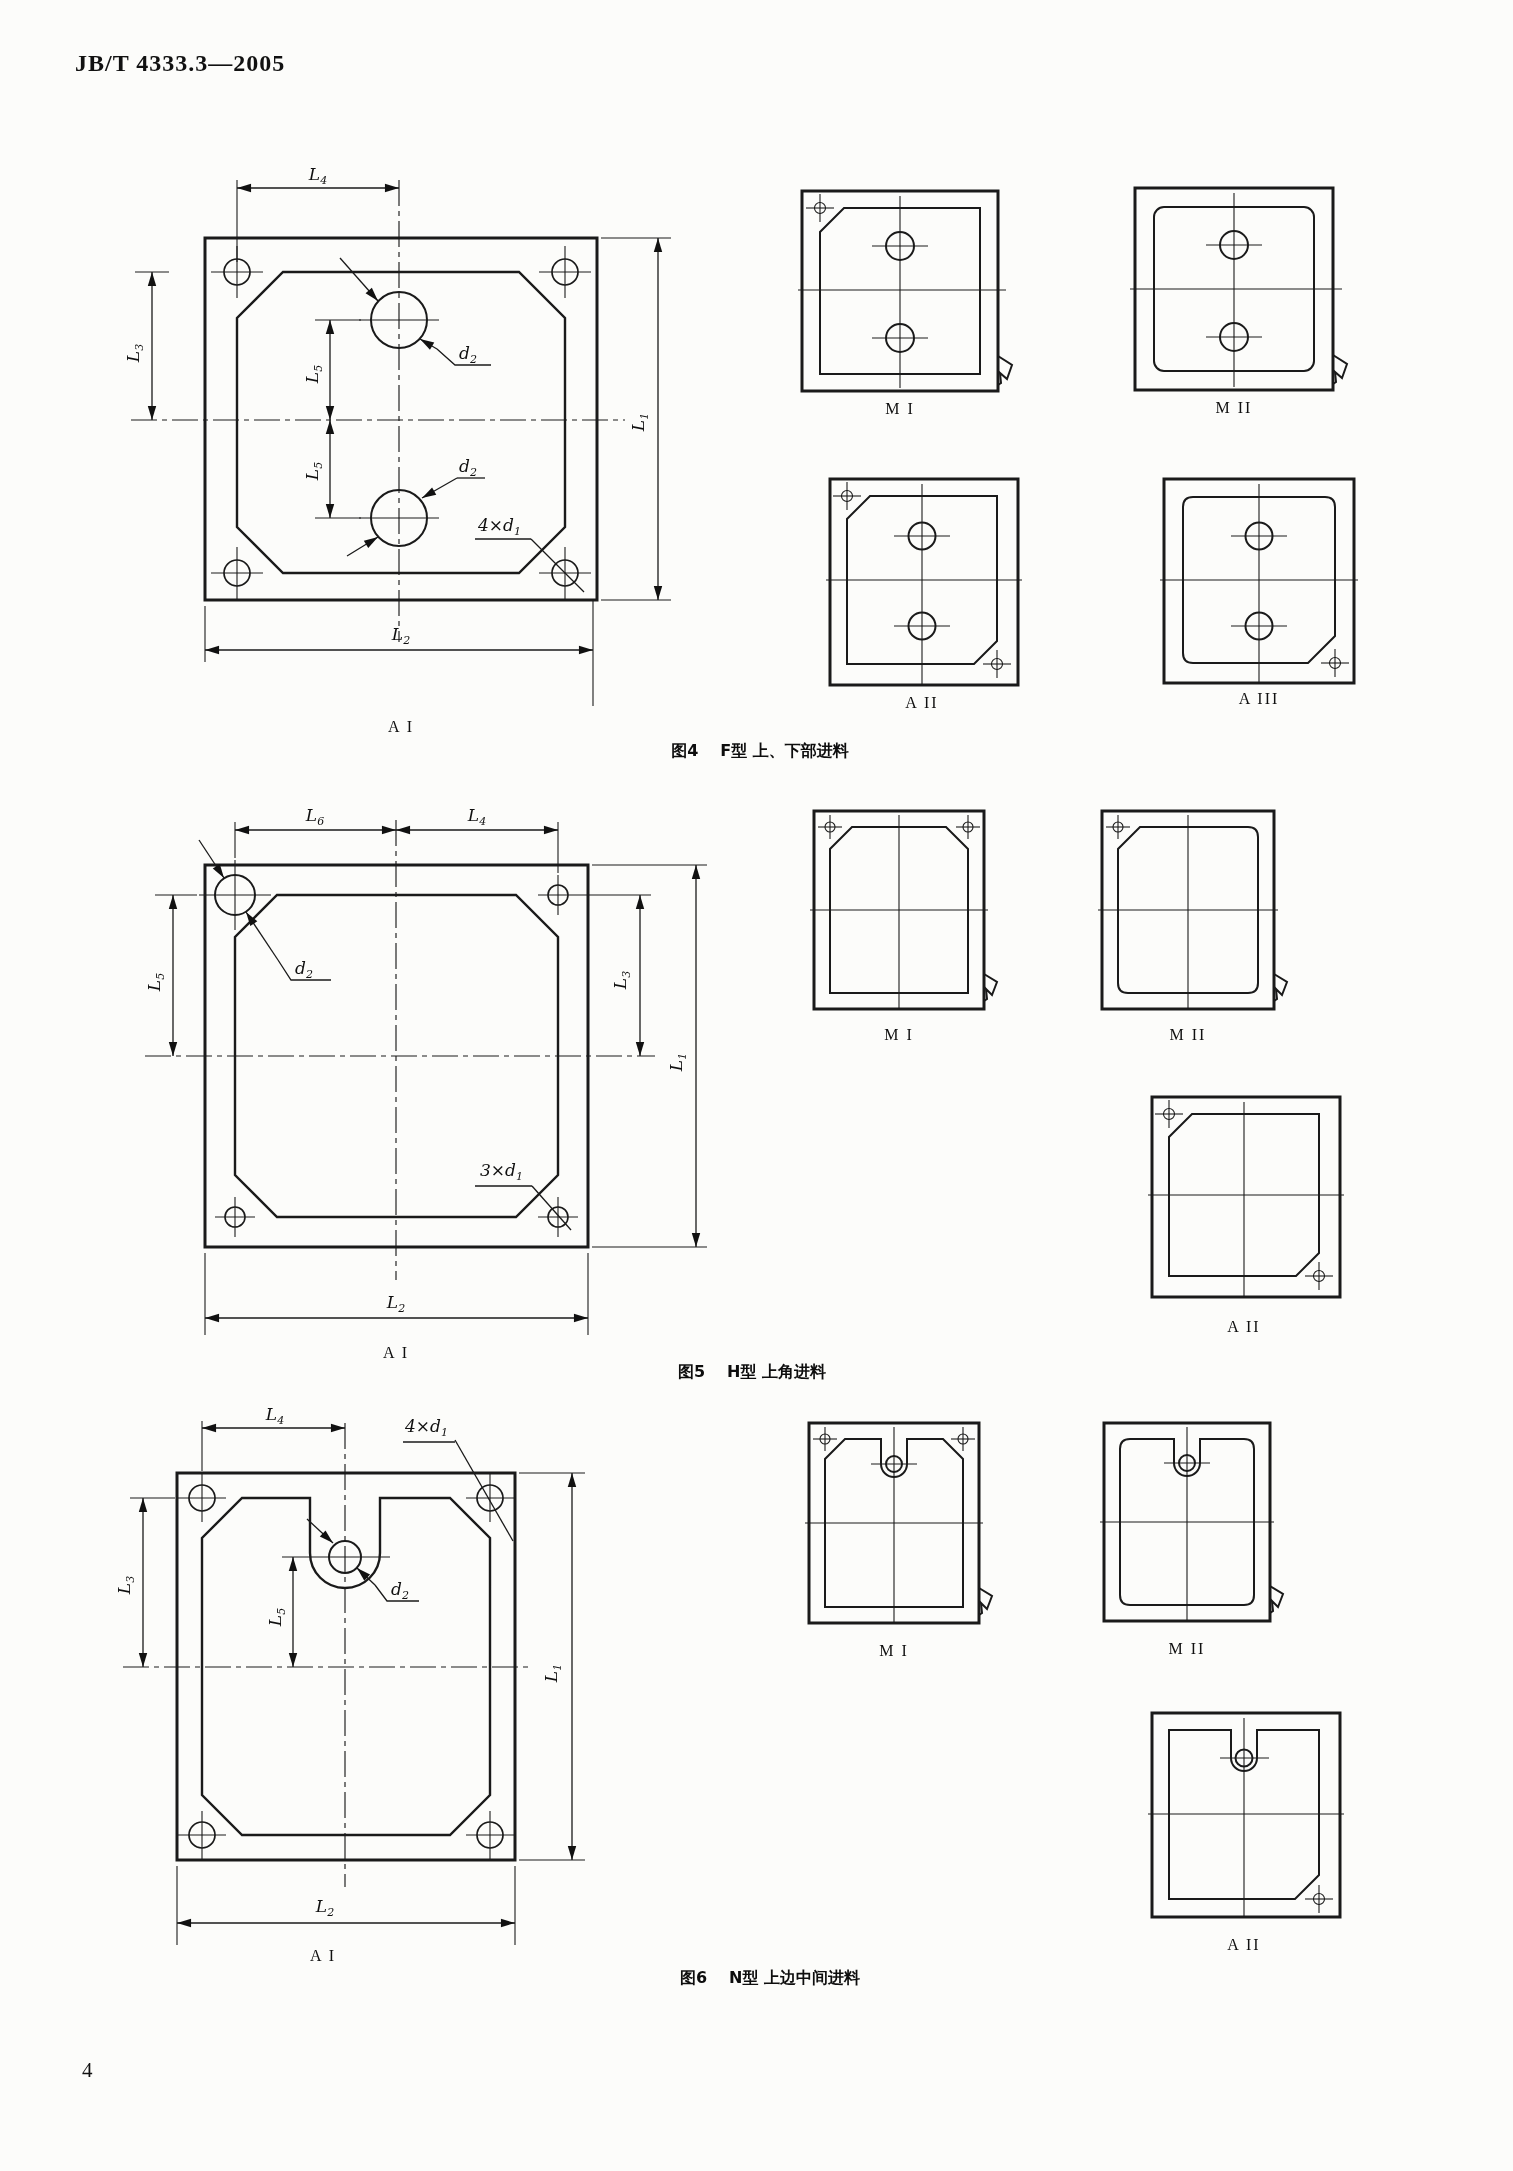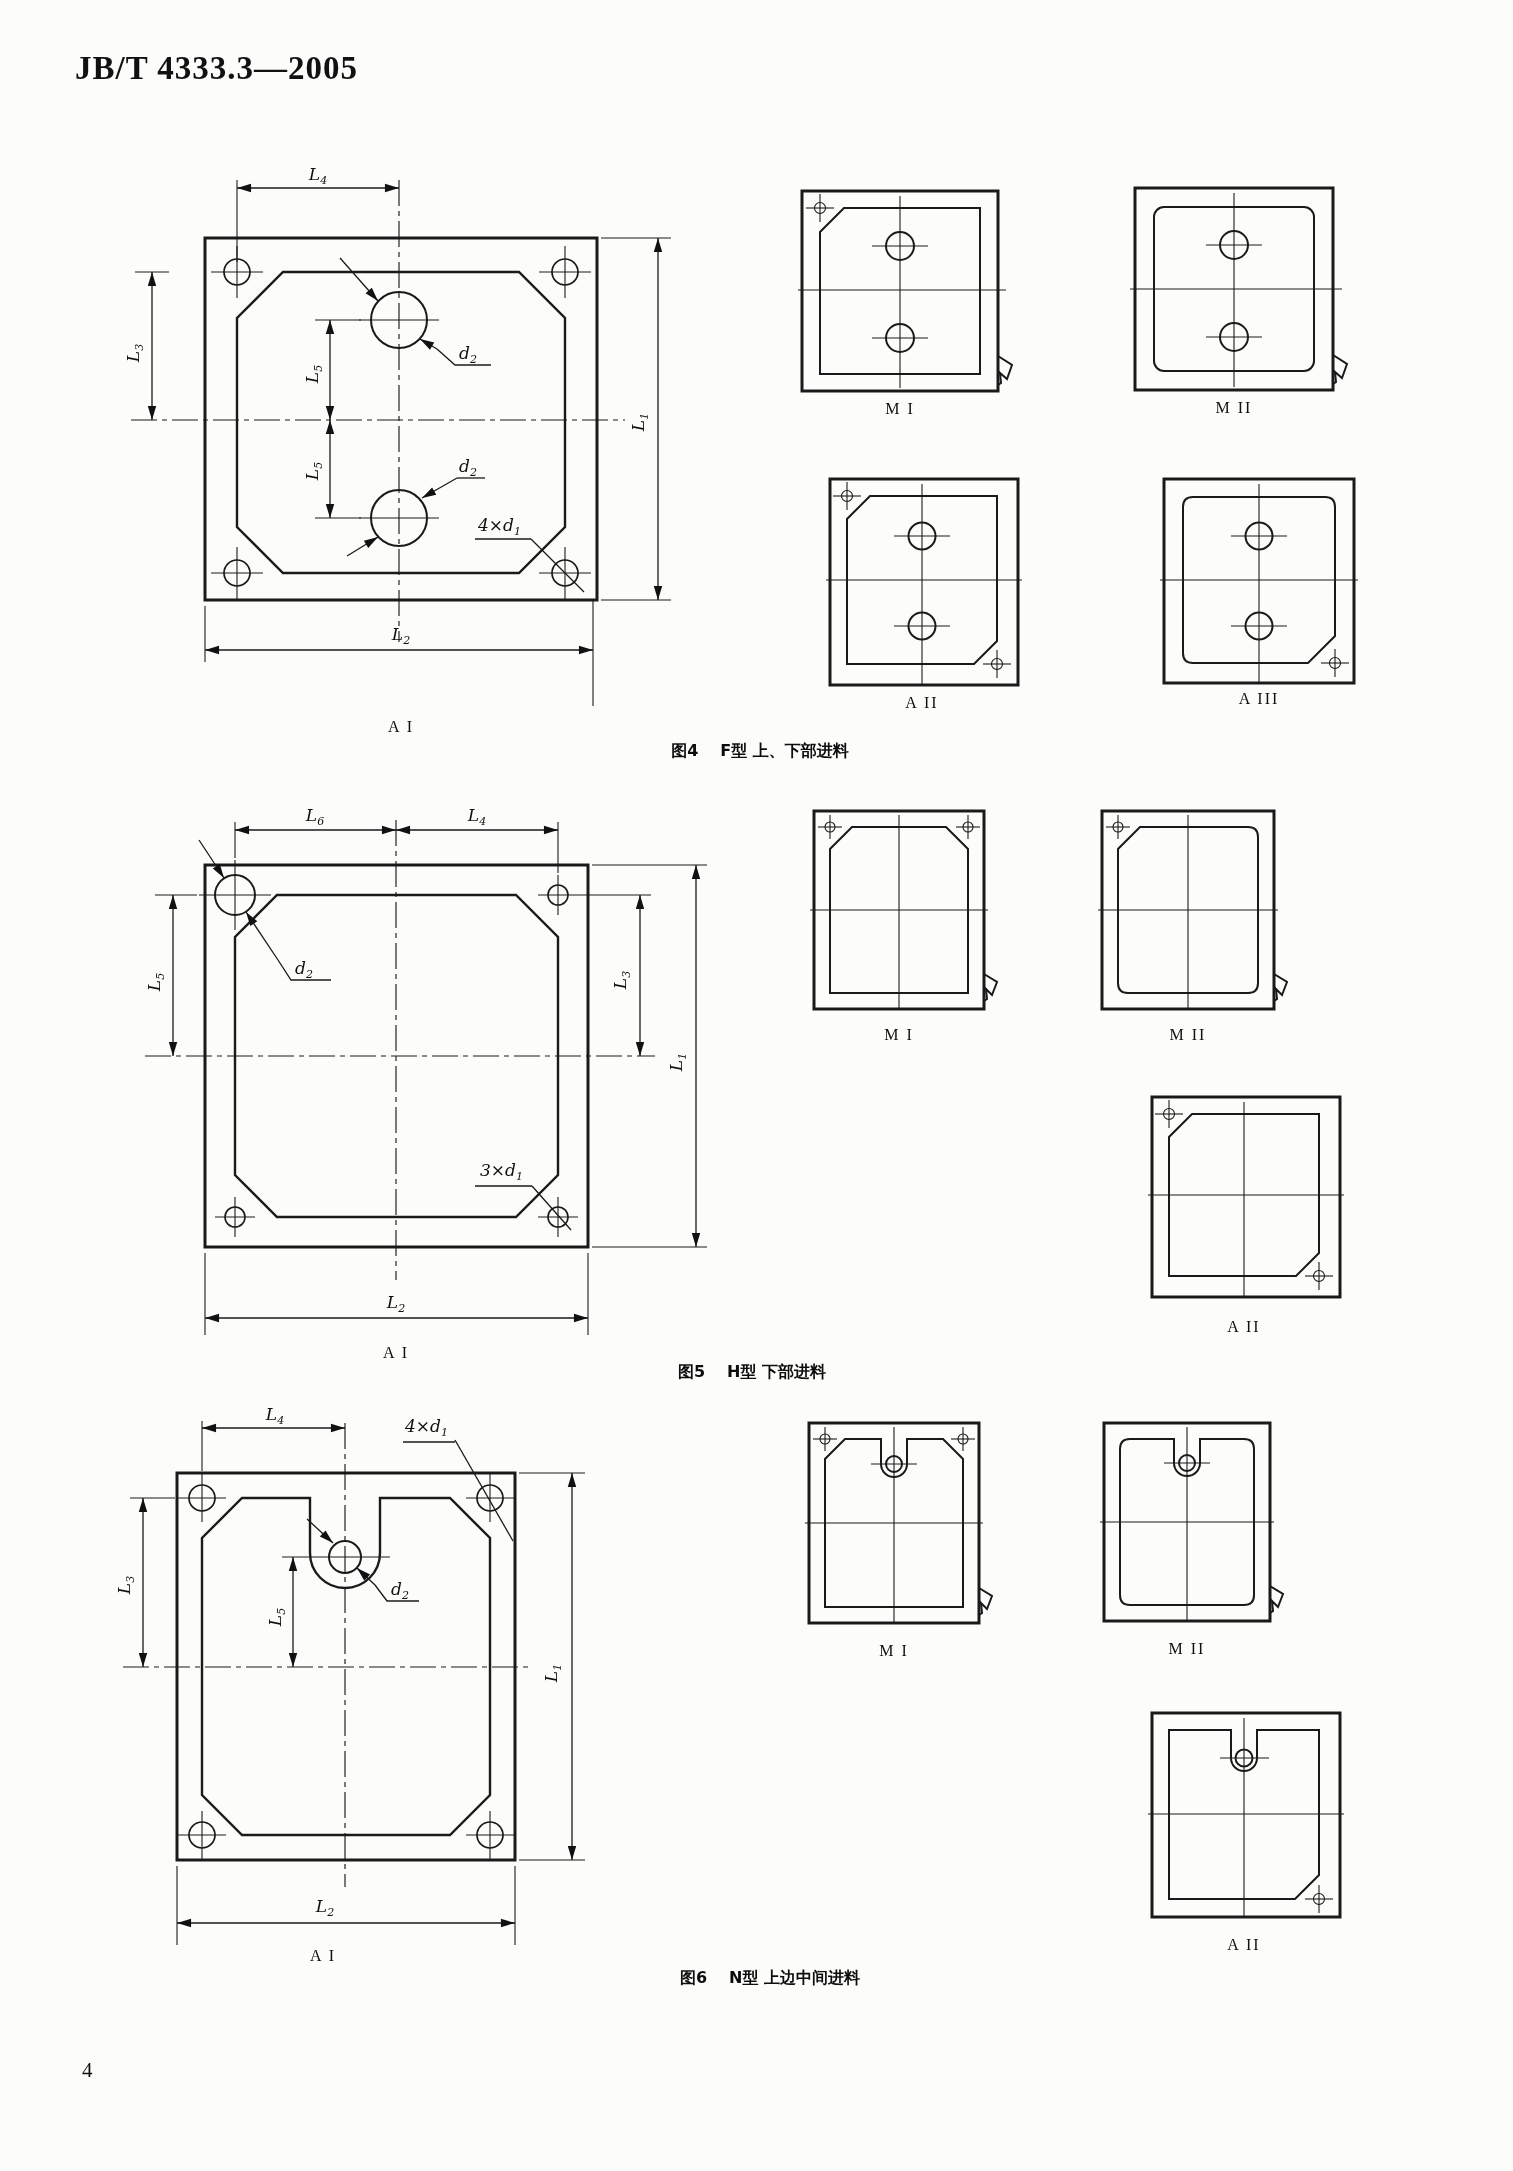--- a/index.html
+++ b/index.html
@@ -7,21 +7,21 @@
         font-family:"Liberation Serif",serif;color:#111;overflow:hidden;}
   .page svg{position:absolute;overflow:visible;}
   .ol{fill:none;stroke:#1a1a1a;stroke-width:3;stroke-linejoin:miter;}
   .il{fill:none;stroke:#1a1a1a;stroke-width:2.4;stroke-linejoin:miter;}
   .i2{fill:none;stroke:#1a1a1a;stroke-width:2;stroke-linejoin:miter;}
   .tn{fill:none;stroke:#1a1a1a;stroke-width:1.3;}
   .xt{fill:none;stroke:#1a1a1a;stroke-width:1.1;}
   .cl{fill:none;stroke:#1a1a1a;stroke-width:1.15;stroke-dasharray:26 5 5 5;}
   .dim{font:italic 17px "DejaVu Serif",serif;fill:#101010;}
   .lbl{font:16px "Liberation Serif",serif;fill:#101010;letter-spacing:2px;}
-  .header{position:absolute;left:75px;top:50px;font-weight:bold;font-size:33px;
+  .header{position:absolute;left:75px;top:50px;font-weight:bold;font-size:24px;
           font-family:"Liberation Serif",serif;letter-spacing:1px;}
   .caption{position:absolute;transform:translateX(-50%);white-space:nowrap;
            font-family:"DejaVu Sans","Liberation Sans",sans-serif;
            font-weight:bold;font-size:16px;color:#0d0d0d;}
   .caption .gap{margin-left:22px;}
   .pageno{position:absolute;left:82px;top:2058px;font-size:21px;}
 </style>
 </head>
 <body>
 
@@ -363,21 +363,21 @@
       </g>
       <g class="xt">
         <circle cx="171" cy="184" r="5.5"></circle>
           <line x1="157" y1="184" x2="185" y2="184"></line>
           <line x1="171" y1="170" x2="171" y2="198"></line>
       </g>
       <text class="lbl" x="96" y="240" text-anchor="middle">A II</text>
     </svg>
 
     <div class="caption" style="left:752px;top:1362px">
-      <span>图5</span><span class="gap">H型 下部进料</span>
+      <span>图5</span><span class="gap">H型 上角进料</span>
     </div>
   </section>
 
   <section>
 
     <svg style="left:85px;top:1405px" width="560" height="600" viewBox="0 0 560 600">
       <defs>
         <marker id="a6e" viewBox="-13 -5 14 10" refX="0" refY="0" markerWidth="13" markerHeight="9" orient="auto">
             <path d="M0,0 L-12,-3.6 L-12,3.6 Z" fill="#111"></path>
           </marker>

